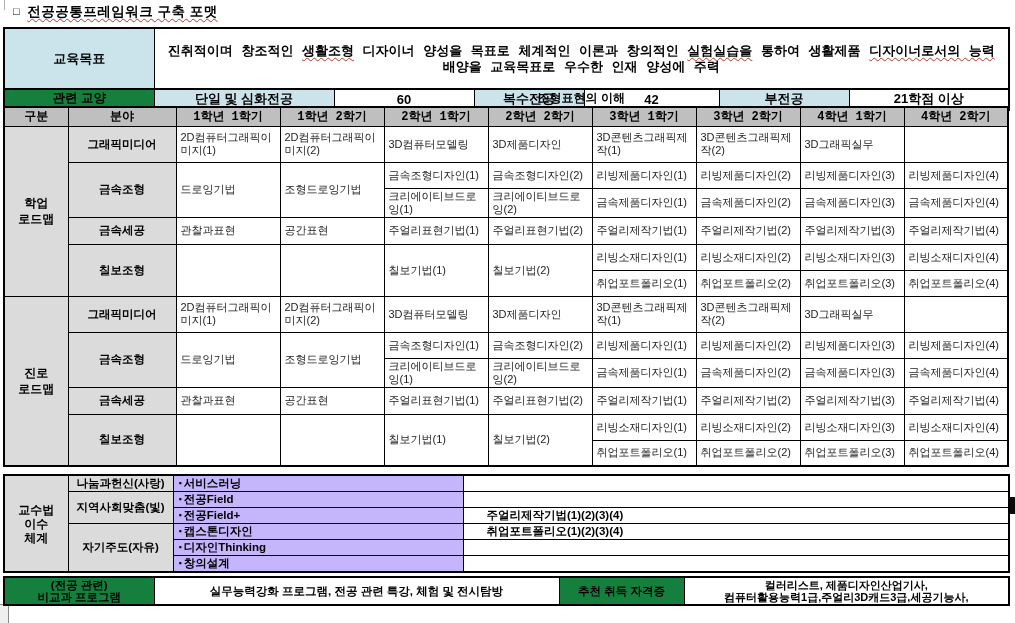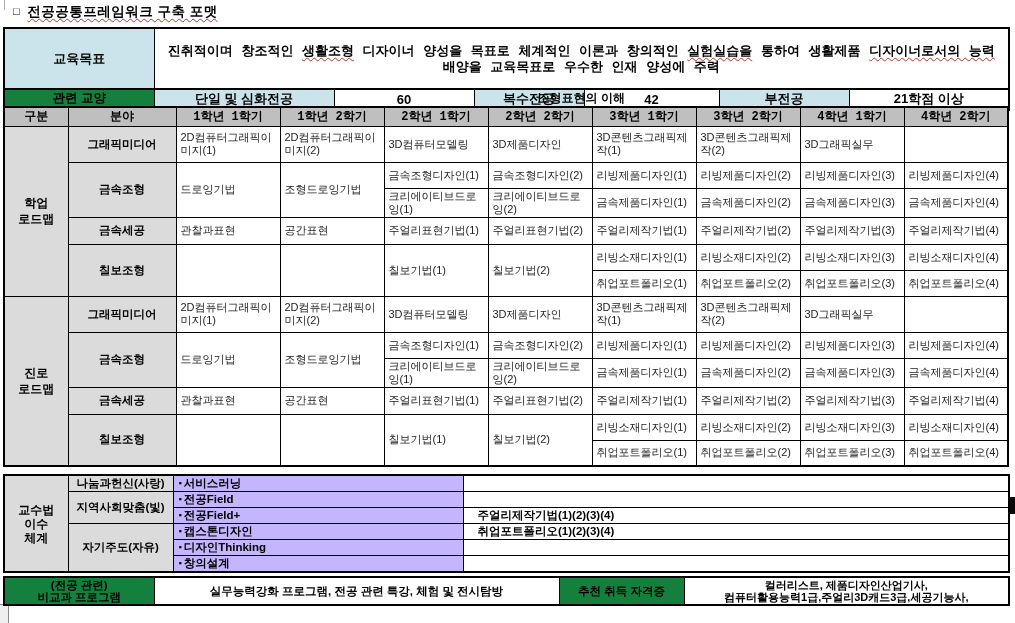--- a/index.html
+++ b/index.html
@@ -47,21 +47,21 @@
     font-size:11px;line-height:13px;color:#222;
     text-align:left;padding:1px 2px 1px 4px;word-break:break-all;
   }
 
   
   #method-table{left:3px;top:474px;width:1005px;}
   #method-table td{font-size:11.5px;font-weight:bold;height:13px;}
   #method-table td.mlabel{background:#dbdbdb;text-align:center;line-height:14px;font-size:12px;}
   #method-table td.mcat{background:#dbdbdb;text-align:center;}
   #method-table td.mitem{background:#c4b5fd;text-align:left;padding-left:5px;}
-  #method-table td.mval{text-align:left;padding-left:14px;}
+  #method-table td.mval{text-align:left;padding-left:23px;}
   #method-table .bullet{font-size:9px;margin-right:2px;position:relative;top:-1px;}
 
   
   #bottom-table{left:3px;top:576px;width:1005px;}
   #bottom-table td{font-size:11.5px;height:26px;line-height:12.5px;font-weight:bold;}
   #bottom-table td.val{font-size:11px;}
 
   
   #right-edge-marker{left:1008px;top:497px;width:7px;height:17px;background:#0a0a0a;}
   #sheet-corner-fragment{

